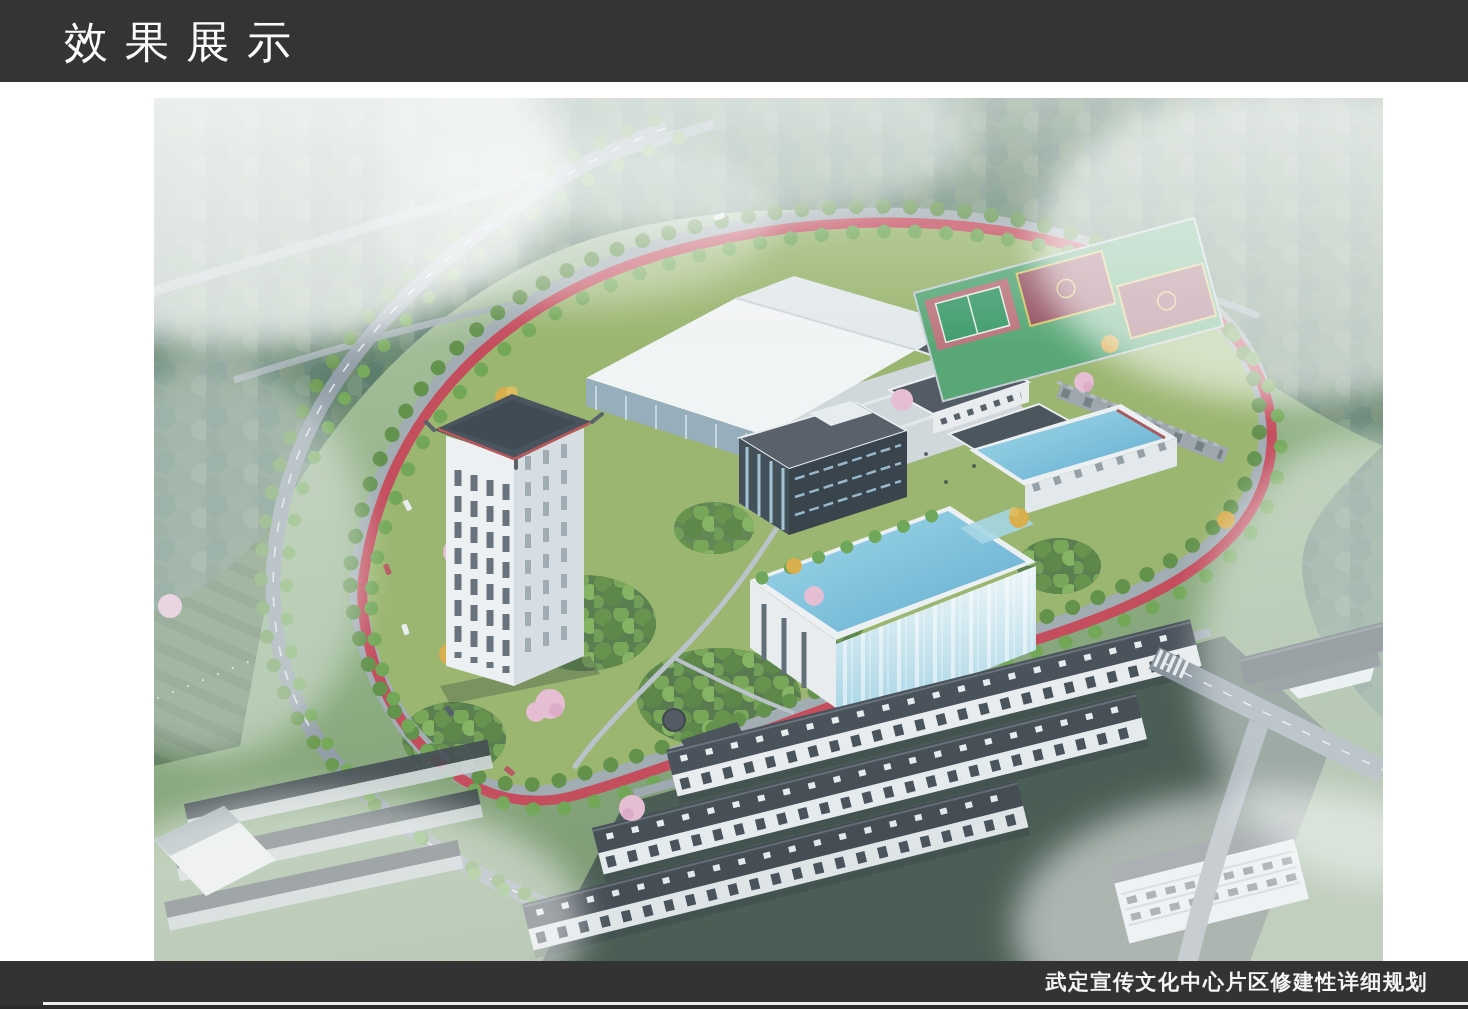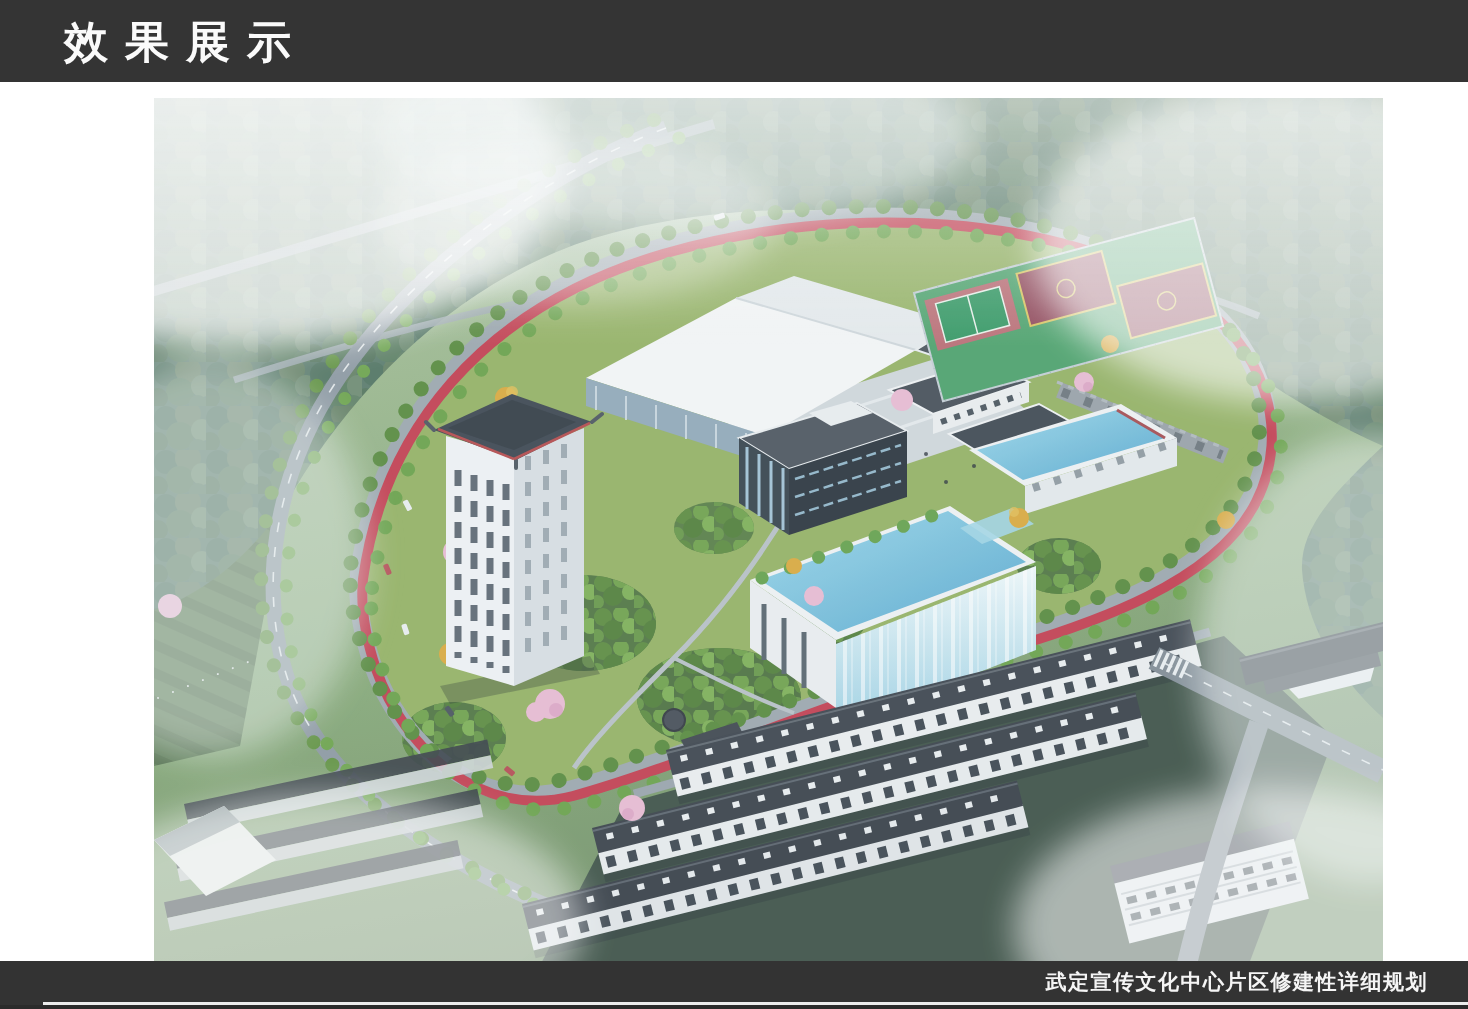--- a/index.html
+++ b/index.html
@@ -7,21 +7,21 @@
     width:1468px;height:1009px;position:relative;overflow:hidden;
     background:#ffffff;font-family:"Liberation Sans","DejaVu Sans",sans-serif;
   }
   .slide-header{
     position:absolute;left:0;top:0;width:1468px;height:82px;
     background:#343434;
   }
   .slide-header .title{
     position:absolute;left:64px;top:0;height:104px;line-height:86px;
     color:#fafafa;font-family:"Liberation Serif","DejaVu Serif",serif;
-    font-size:44px;letter-spacing:3px;font-weight:700;white-space:pre;
+    font-size:44px;letter-spacing:3px;font-weight:400;white-space:pre;
   }
   .render-wrap{
     position:absolute;left:114px;top:82px;width:1229px;height:879px;
     overflow:hidden;background:#9fb8a8;
   }
   .slide-footer{
     position:absolute;left:0;top:961px;width:1468px;height:48px;
     background:#333333;
   }
   .slide-footer .caption{

